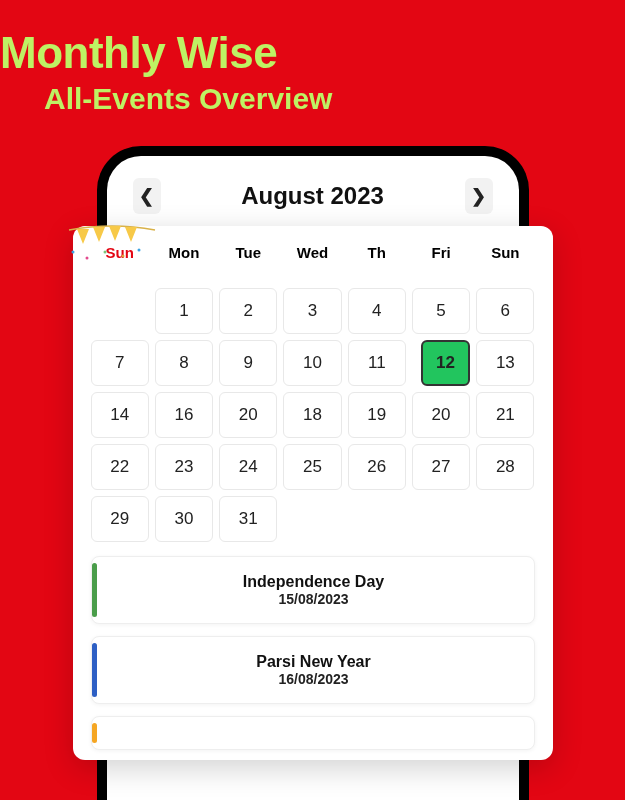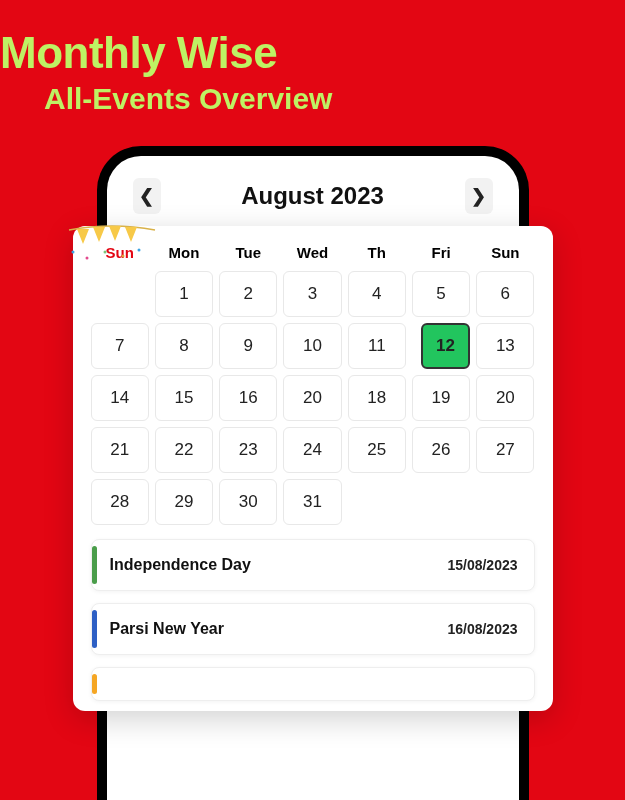--- a/index.html
+++ b/index.html
@@ -90,21 +90,21 @@
       top: -4px;
       left: -6px;
       width: 90px;
       height: 50px;
       pointer-events: none;
     }
     .day-headers {
       display: grid;
       grid-template-columns: repeat(7, 1fr);
       gap: 6px;
-      margin-bottom: 10px;
+      margin-bottom: 27px;
     }
     .day-header {
       text-align: center;
       font-size: 15px;
       font-weight: 700;
       color: #000;
     }
     .day-header.sun { color: #e30613; }
     .day-grid {
       display: grid;
@@ -144,20 +144,21 @@
     .event-card {
       display: flex;
       align-items: center;
       justify-content: space-between;
       border: 1px solid #eee;
       border-radius: 8px;
       padding: 16px 16px 16px 18px;
       position: relative;
       box-shadow: 0 1px 4px rgba(0,0,0,0.05);
       background: #fff;
+      flex-direction: column;
     }
     .event-card::before {
       content: '';
       position: absolute;
       left: 0;
       top: 6px;
       bottom: 6px;
       width: 5px;
       border-radius: 3px;
     }
@@ -229,21 +230,20 @@
       <div class="day-cell">5</div>
       <div class="day-cell">6</div>
       <div class="day-cell">7</div>
       <div class="day-cell">8</div>
       <div class="day-cell">9</div>
       <div class="day-cell">10</div>
       <div class="day-cell">11</div>
       <div class="day-cell highlighted">12</div>
       <div class="day-cell">13</div>
       <div class="day-cell">14</div>
-      <div class="day-cell">15</div>
       <div class="day-cell">16</div>
       <div class="day-cell">20</div>
       <div class="day-cell">18</div>
       <div class="day-cell">19</div>
       <div class="day-cell">20</div>
       <div class="day-cell">21</div>
       <div class="day-cell">22</div>
       <div class="day-cell">23</div>
       <div class="day-cell">24</div>
       <div class="day-cell">25</div>

